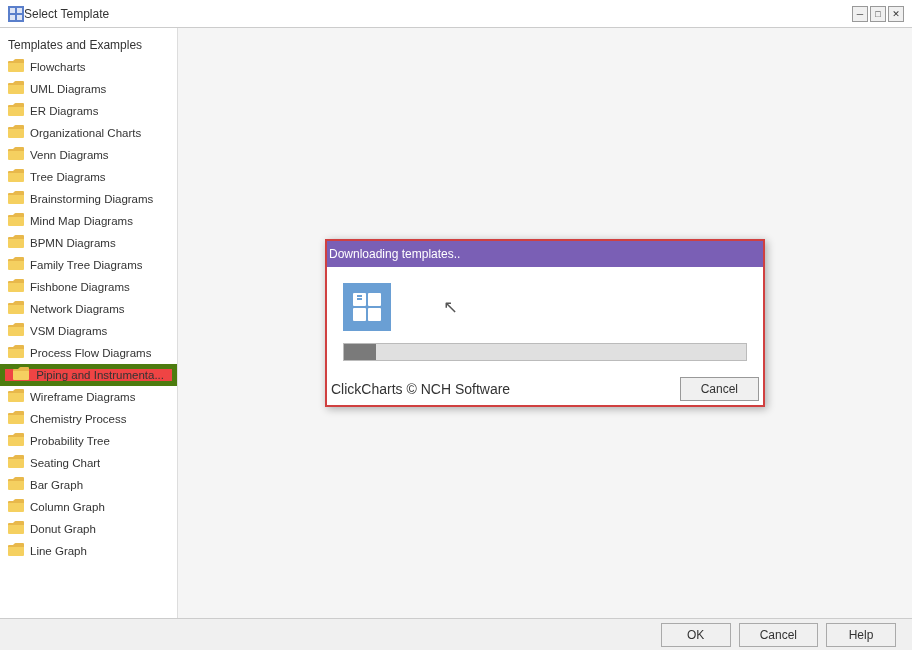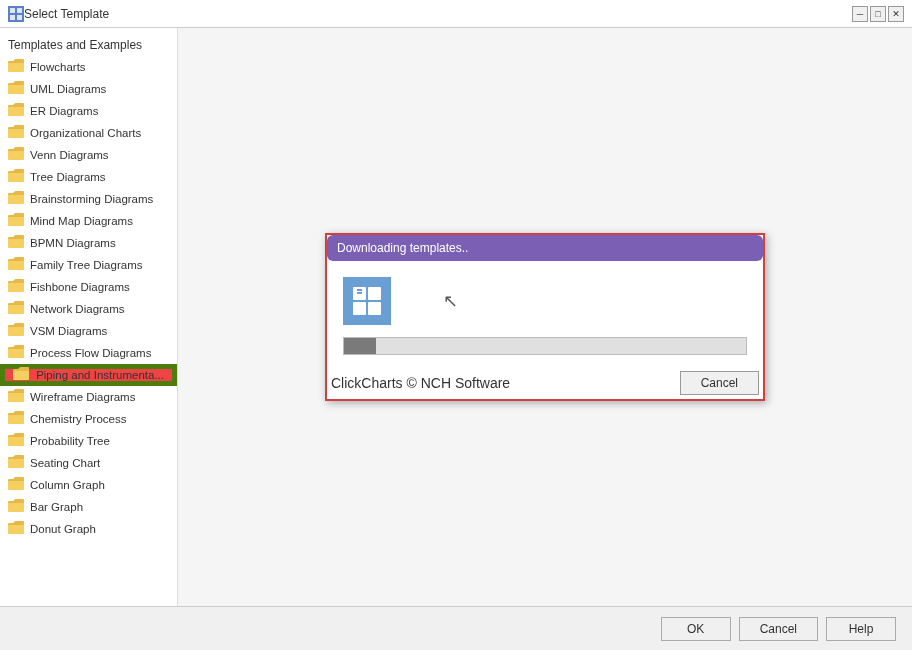--- a/index.html
+++ b/index.html
@@ -98,21 +98,21 @@
       white-space: nowrap;
       overflow: hidden;
       text-overflow: ellipsis;
     }
     .content-area {
       flex: 1;
       background: #f5f5f5;
       position: relative;
     }
     .bottom-bar {
-      height: 44px;
+      height: 32px;
       background: #f0f0f0;
       border-top: 1px solid #ccc;
       display: flex;
       align-items: center;
       justify-content: flex-end;
       padding: 0 16px;
       gap: 8px;
     }
     .bottom-btn {
       padding: 4px 20px;
@@ -134,24 +134,23 @@
     }
     .dialog {
       background: #fff;
       border: 2px solid #d04040;
       width: 440px;
       box-shadow: 2px 2px 8px rgba(0,0,0,0.3);
     }
     .dialog-title-bar {
       background: #7a5fb5;
       color: white;
-      padding: 6px 10px;
+      padding: 6px 2px;
       font-size: 12px;
       font-weight: normal;
-      border-radius: 6px;
     }
     .dialog-body {
       padding: 16px;
       display: flex;
       flex-direction: column;
       gap: 12px;
     }
     .dialog-top-row {
       display: flex;
       align-items: center;
@@ -378,35 +377,42 @@
     <path d="M0 3 Q0 2 1 2 L5 2 L6.5 0.5 Q7 0 7.5 0 L15 0 Q16 0 16 1 L16 11 Q16 12 15 12 L1 12 Q0 12 0 11 Z" fill="#e8b84b"></path>
     <path d="M0 4 L16 4 L16 12 Q16 13 15 13 L1 13 Q0 13 0 12 Z" fill="#f5d060"></path>
   </svg></span>
             <span class="sidebar-item-label">Seating Chart</span>
           </div>
           <div class="sidebar-item">
             <span style="flex-shrink: 0;"><svg width="16" height="14" viewBox="0 0 16 14" xmlns="http://www.w3.org/2000/svg">
     <path d="M0 3 Q0 2 1 2 L5 2 L6.5 0.5 Q7 0 7.5 0 L15 0 Q16 0 16 1 L16 11 Q16 12 15 12 L1 12 Q0 12 0 11 Z" fill="#e8b84b"></path>
     <path d="M0 4 L16 4 L16 12 Q16 13 15 13 L1 13 Q0 13 0 12 Z" fill="#f5d060"></path>
   </svg></span>
+            <span class="sidebar-item-label">Bar Graph</span>
+          </div>
+          <div class="sidebar-item">
+            <span style="flex-shrink: 0;"><svg width="16" height="14" viewBox="0 0 16 14" xmlns="http://www.w3.org/2000/svg">
+    <path d="M0 3 Q0 2 1 2 L5 2 L6.5 0.5 Q7 0 7.5 0 L15 0 Q16 0 16 1 L16 11 Q16 12 15 12 L1 12 Q0 12 0 11 Z" fill="#e8b84b"></path>
+    <path d="M0 4 L16 4 L16 12 Q16 13 15 13 L1 13 Q0 13 0 12 Z" fill="#f5d060"></path>
+  </svg></span>
             <span class="sidebar-item-label">Column Graph</span>
           </div>
           <div class="sidebar-item">
             <span style="flex-shrink: 0;"><svg width="16" height="14" viewBox="0 0 16 14" xmlns="http://www.w3.org/2000/svg">
     <path d="M0 3 Q0 2 1 2 L5 2 L6.5 0.5 Q7 0 7.5 0 L15 0 Q16 0 16 1 L16 11 Q16 12 15 12 L1 12 Q0 12 0 11 Z" fill="#e8b84b"></path>
     <path d="M0 4 L16 4 L16 12 Q16 13 15 13 L1 13 Q0 13 0 12 Z" fill="#f5d060"></path>
   </svg></span>
-            <span class="sidebar-item-label">Bar Graph</span>
-          </div>
-          <div class="sidebar-item">
-            <span style="flex-shrink: 0;"><svg width="16" height="14" viewBox="0 0 16 14" xmlns="http://www.w3.org/2000/svg">
-    <path d="M0 3 Q0 2 1 2 L5 2 L6.5 0.5 Q7 0 7.5 0 L15 0 Q16 0 16 1 L16 11 Q16 12 15 12 L1 12 Q0 12 0 11 Z" fill="#e8b84b"></path>
-    <path d="M0 4 L16 4 L16 12 Q16 13 15 13 L1 13 Q0 13 0 12 Z" fill="#f5d060"></path>
-  </svg></span>
             <span class="sidebar-item-label">Donut Graph</span>
+          </div>
+          <div class="sidebar-item">
+            <span style="flex-shrink: 0;"><svg width="16" height="14" viewBox="0 0 16 14" xmlns="http://www.w3.org/2000/svg">
+    <path d="M0 3 Q0 2 1 2 L5 2 L6.5 0.5 Q7 0 7.5 0 L15 0 Q16 0 16 1 L16 11 Q16 12 15 12 L1 12 Q0 12 0 11 Z" fill="#e8b84b"></path>
+    <path d="M0 4 L16 4 L16 12 Q16 13 15 13 L1 13 Q0 13 0 12 Z" fill="#f5d060"></path>
+  </svg></span>
+            <span class="sidebar-item-label">Line Graph</span>
           </div>
         </div>
     </div>
 
     <div class="content-area">
 
       <div class="dialog-overlay">
         <div class="dialog">
           <div class="dialog-title-bar">Downloading templates..</div>
           <div class="dialog-body">

